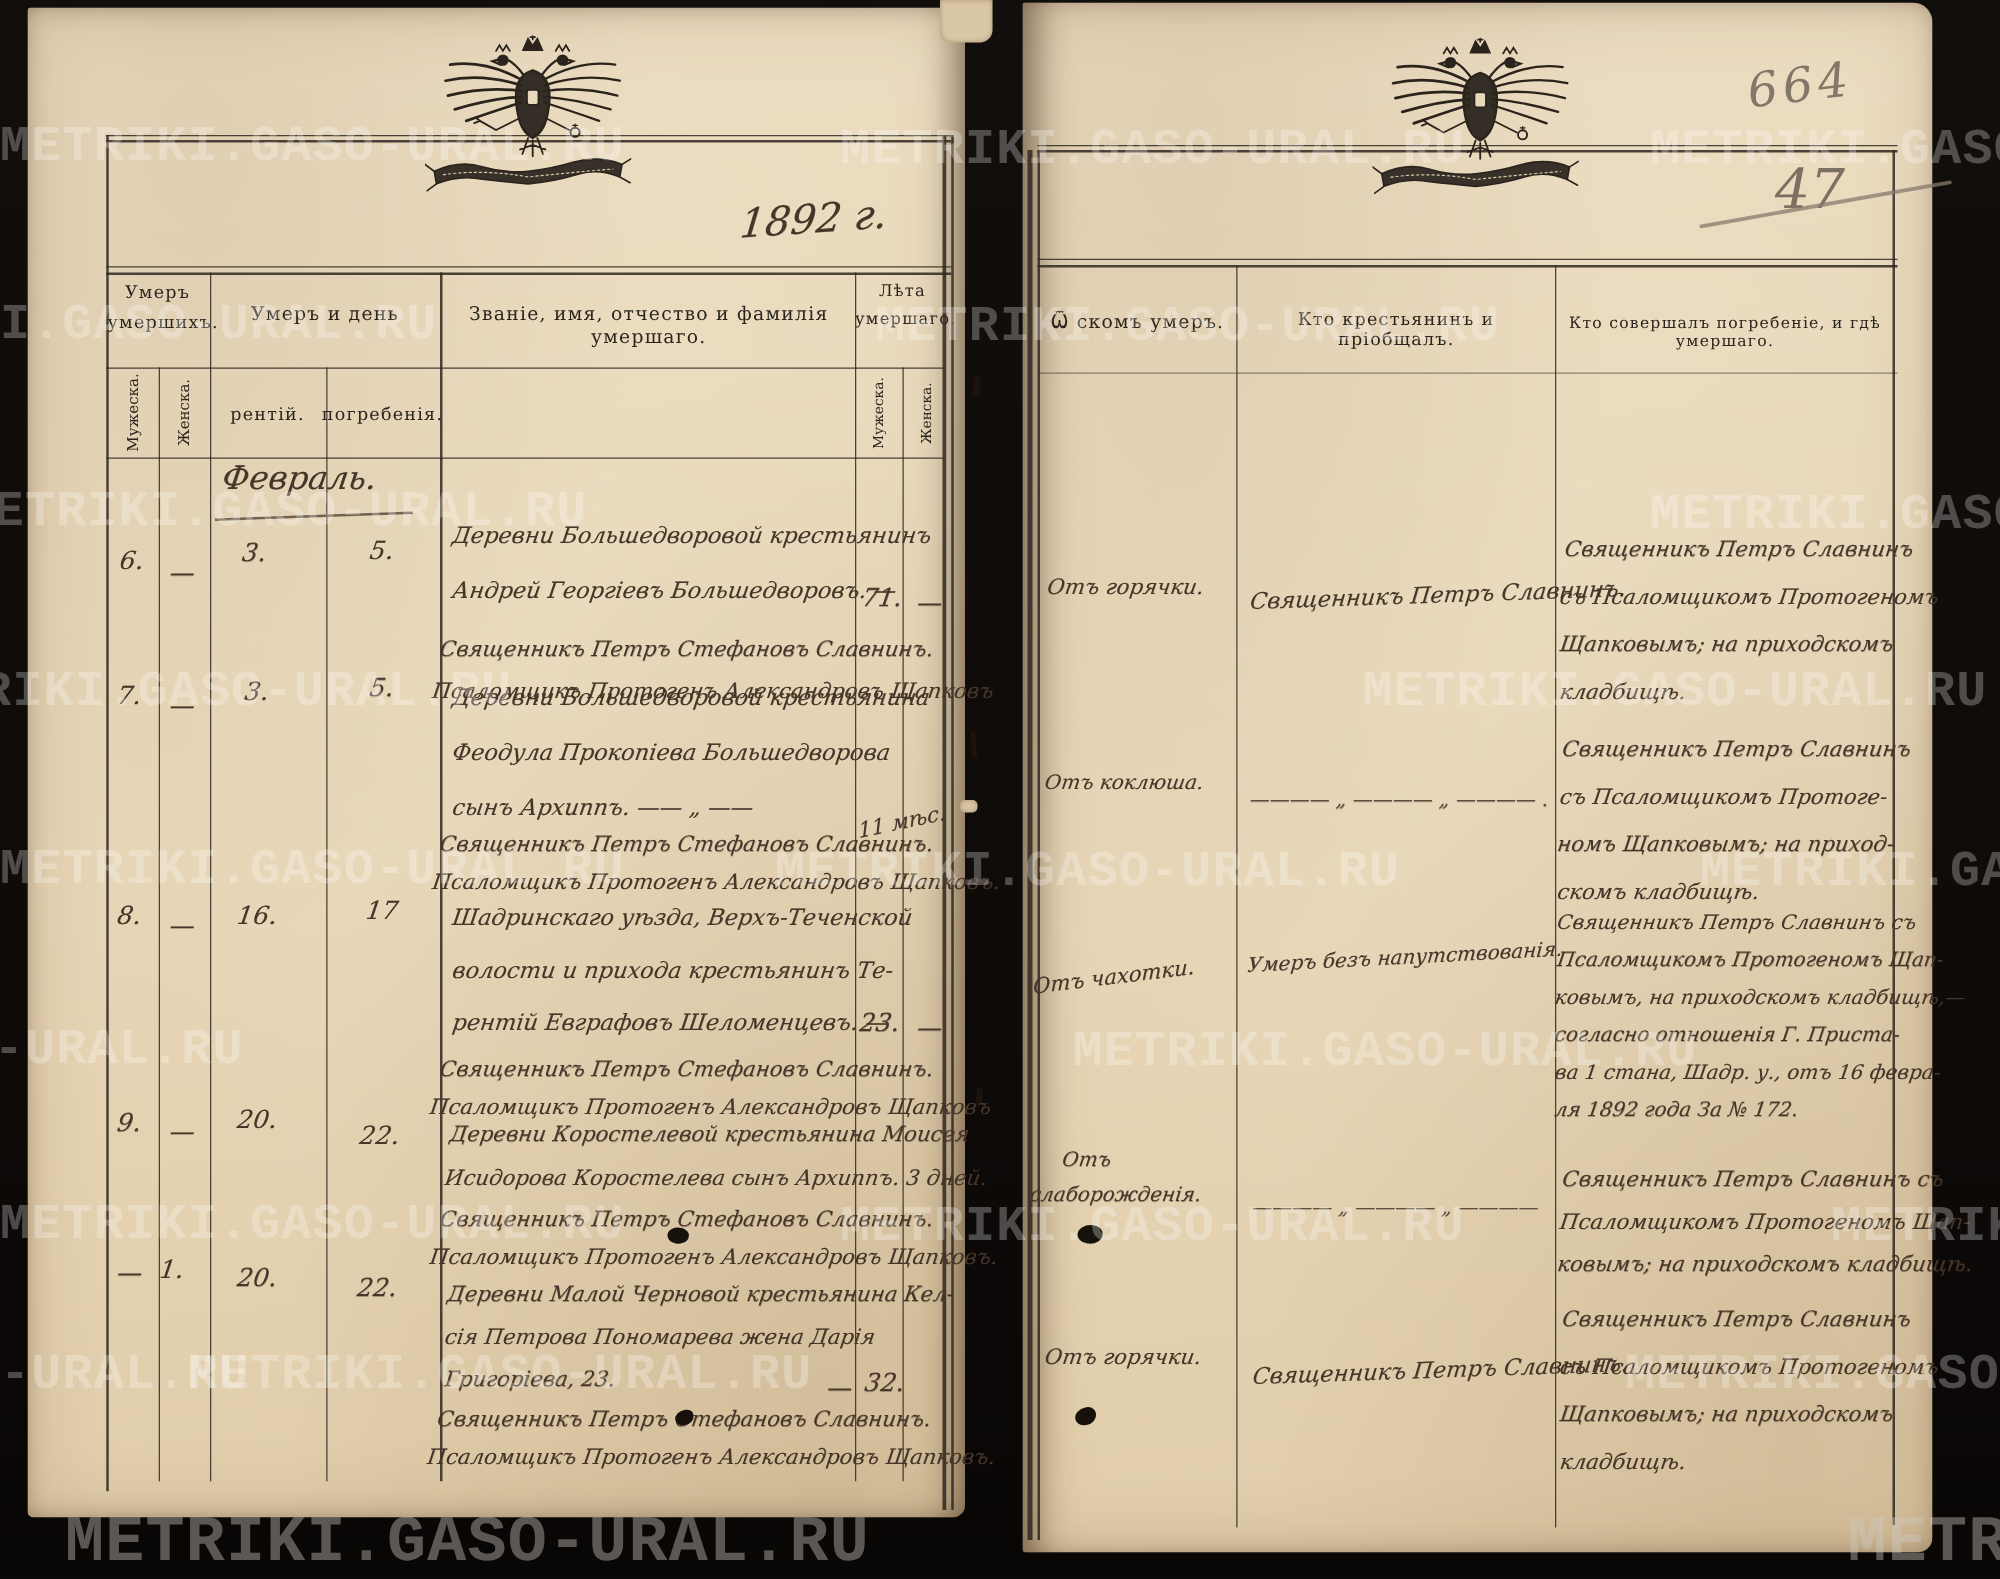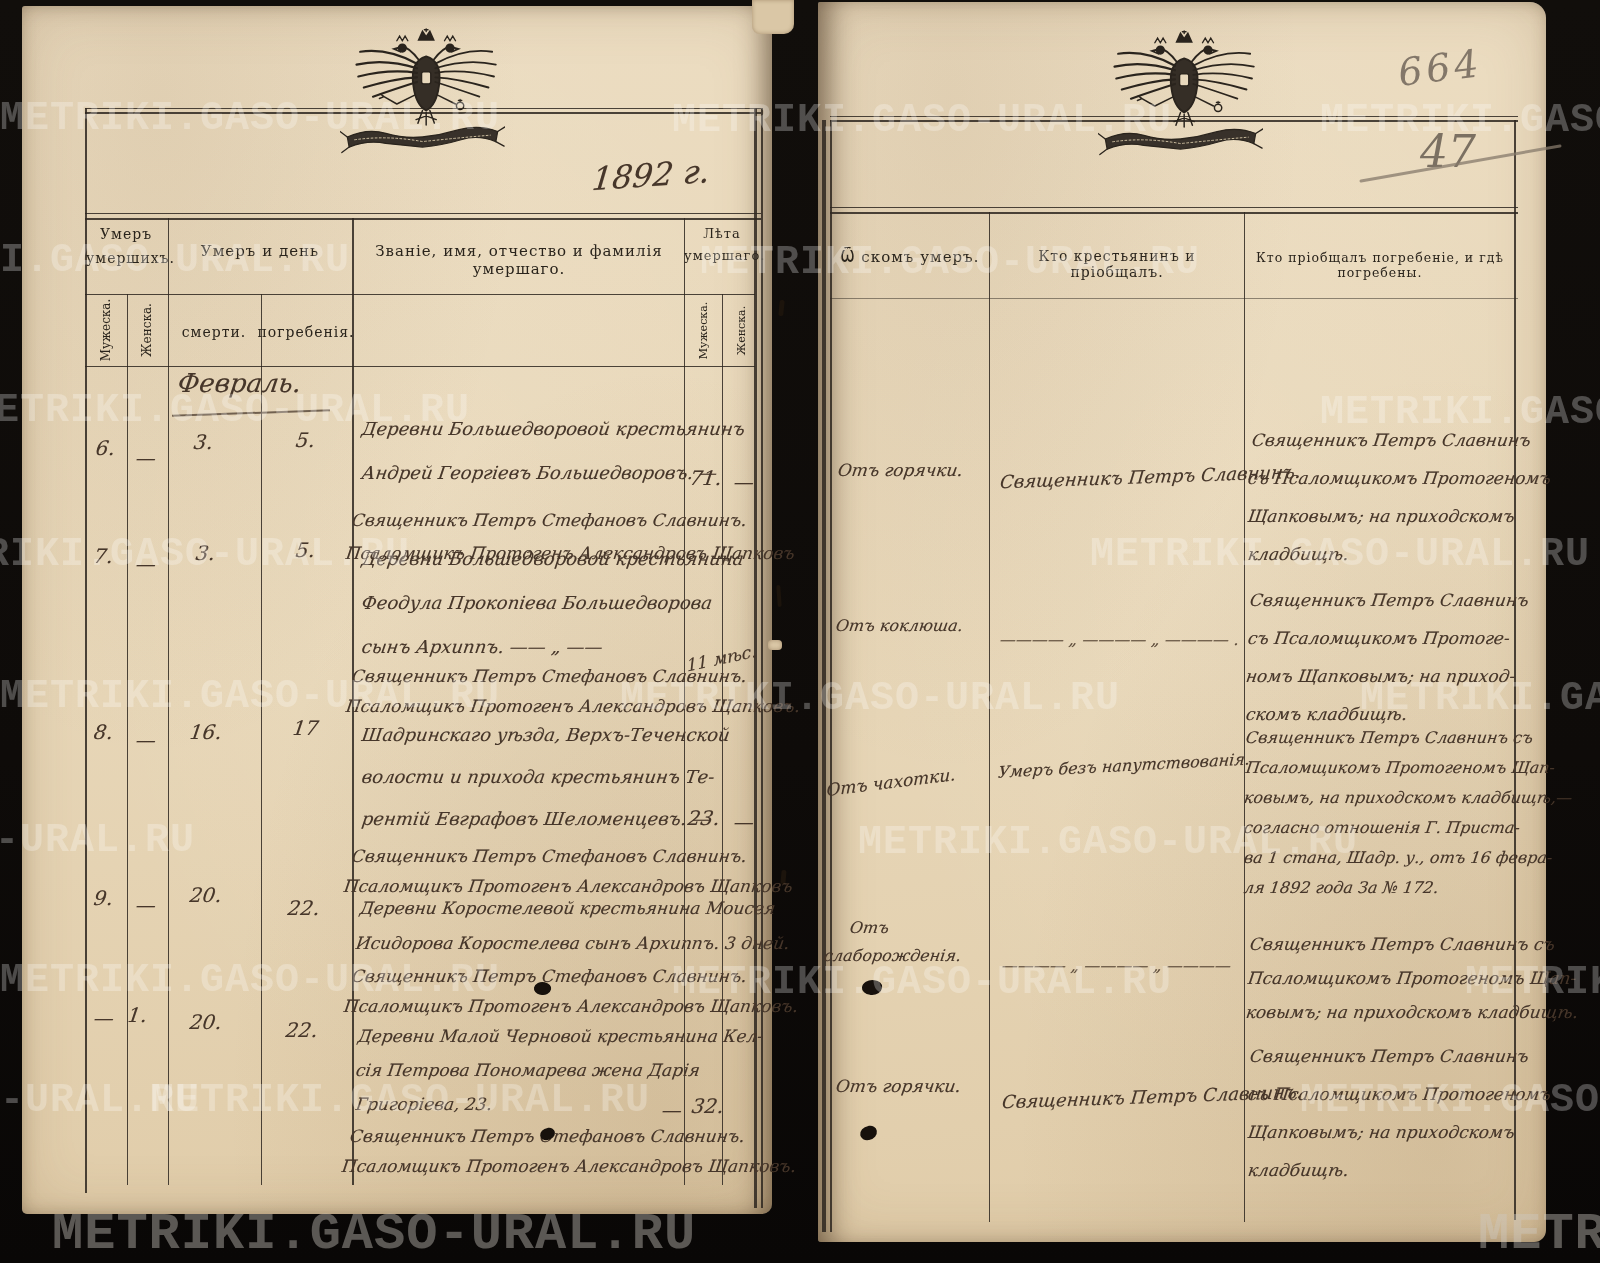--- a/index.html
+++ b/index.html
@@ -132,28 +132,28 @@
   <div class="vl" style="left:1514px;top:120px;width:2px;height:1100px;"></div>
 
   <div class="pr" style="left:86px;top:226px;width:80px;font-size:14px;">Умеръ</div>
   <div class="pr" style="left:86px;top:250px;width:80px;font-size:14px;">умершихъ.</div>
   <div class="pr" style="left:170px;top:242px;width:180px;font-size:15px;">Умеръ и день</div>
   <div class="pr" style="left:358px;top:242px;width:322px;font-size:15px;">Званіе, имя, отчество и фамилія умершаго.</div>
   <div class="pr" style="left:684px;top:226px;width:76px;font-size:13px;">Лѣта</div>
   <div class="pr" style="left:684px;top:248px;width:76px;font-size:13px;">умершаго.</div>
   <div class="vh" style="left:71px;top:323px;width:70px;font-size:12px;">Мужеска.</div>
   <div class="vh" style="left:112px;top:323px;width:70px;font-size:12px;">Женска.</div>
-  <div class="pr" style="left:164px;top:324px;width:100px;font-size:14px;">смерти.</div>
+  <div class="pr" style="left:164px;top:324px;width:100px;font-size:14px;">рентій.</div>
   <div class="pr" style="left:256px;top:324px;width:100px;font-size:14px;">погребенія.</div>
   <div class="vh" style="left:668px;top:324px;width:70px;font-size:11px;">Мужеска.</div>
   <div class="vh" style="left:706px;top:324px;width:70px;font-size:11px;">Женска.</div>
 
   <div class="pr" style="left:832px;top:248px;width:156px;font-size:15px;">Ѿ скомъ умеръ.</div>
   <div class="pr" style="left:990px;top:248px;width:254px;font-size:14px;">Кто крестьянинъ и пріобщалъ.</div>
-  <div class="pr" style="left:1246px;top:250px;width:268px;font-size:12.5px;">Кто пріобщалъ погребеніе, и гдѣ погребены.</div>
+  <div class="pr" style="left:1246px;top:250px;width:268px;font-size:12.5px;">Кто совершалъ погребеніе, и гдѣ умершаго.</div>
 
   <div class="hw" style="left:178px;top:368px;font-size:26px;">Февраль.</div>
   <div style="position:absolute;left:172px;top:412px;width:158px;height:2px;background:#4a392c;transform:rotate(-2deg);opacity:.75;"></div>
 
   <span class="hw hw-num" style="left:96px;top:436px;">6.</span>
   <span class="hw hw-num" style="left:136px;top:446px;">—</span>
   <span class="hw hw-num" style="left:194px;top:430px;">3.</span>
   <span class="hw hw-num" style="left:296px;top:428px;">5.</span>
   <span class="hw" style="left:362px;top:418px;">Деревни Большедворовой крестьянинъ</span>
   <span class="hw" style="left:362px;top:462px;">Андрей Георгіевъ Большедворовъ.    —</span>

